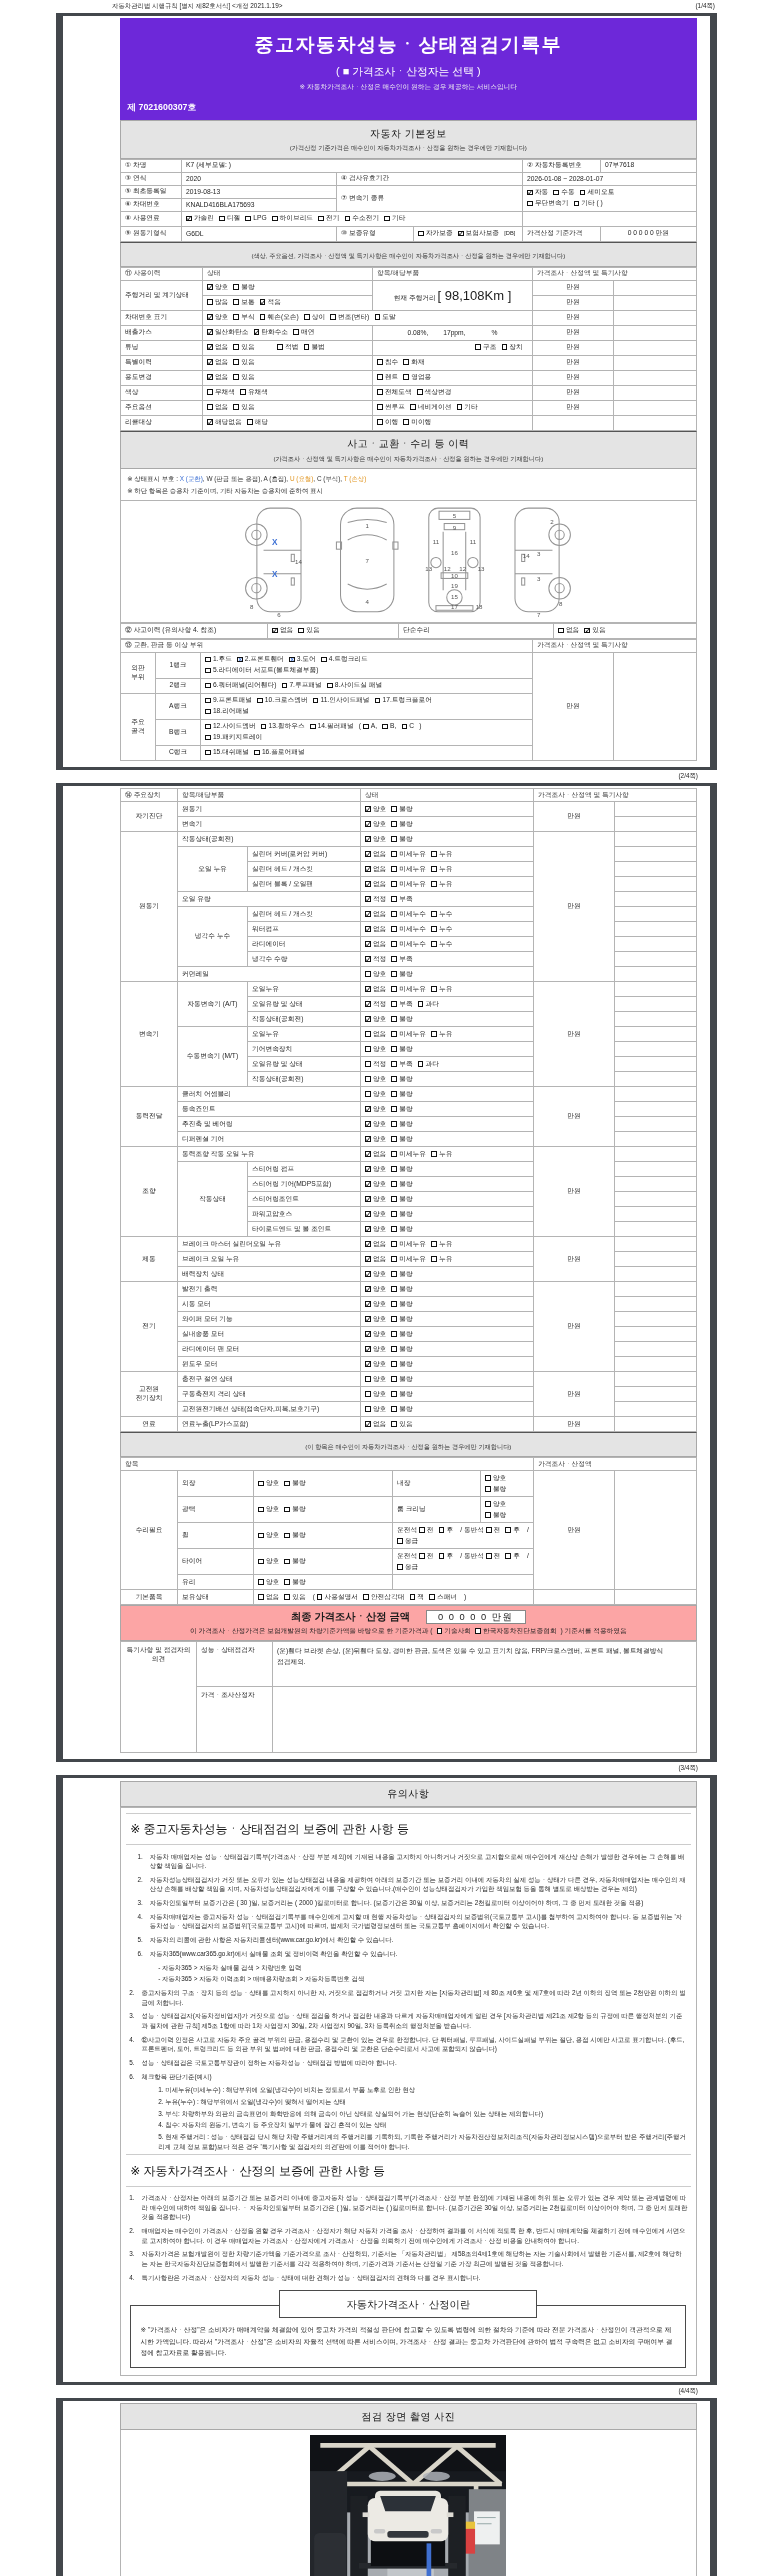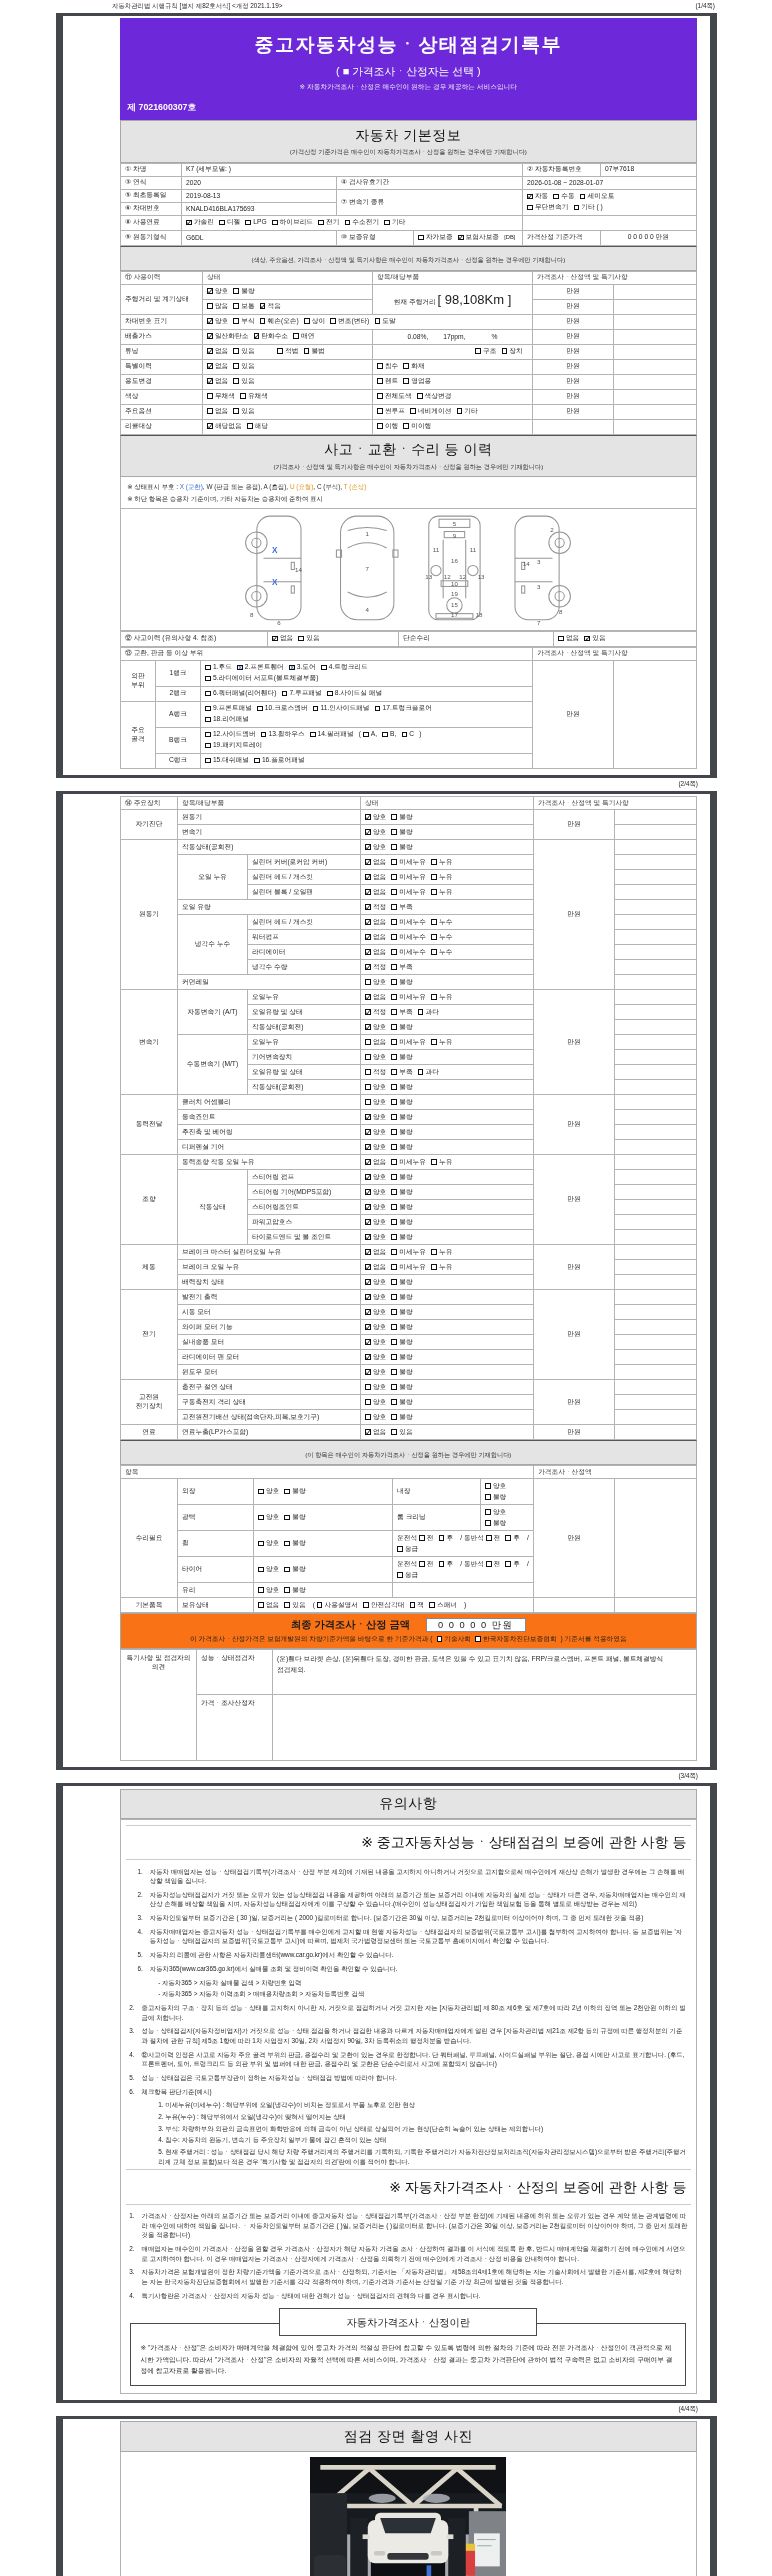--- a/index.html
+++ b/index.html
@@ -12,21 +12,21 @@
   .pageno { text-align:right; font-size:6.4px; color:#222; padding:2.1px 75px 2.1px 0; }
   .page { margin:0 56px; border:3.6px solid #43474c; border-left-width:7.7px; border-right-width:7.7px; background:#fff; padding:2.1px 13.4px 6.2px 57px; }
 
   .title-block { background:#6d28d9; color:#fff; text-align:center; padding:14.4px 5.2px 4.1px; }
   .main-title { font-size:19px; font-weight:bold; letter-spacing:1.5px; }
   .sub-title { font-size:10.8px; margin-top:6.7px; }
   .title-note { font-size:6.7px; margin-top:4.6px; color:#f0f0f0; }
   .doc-no { text-align:left; font-weight:bold; font-size:8.8px; margin:9.3px 0 2.1px 2.1px; }
 
   .sec-head { background:#e4e4e4; border:0.5px solid #a8a8a8; text-align:center; padding:5.7px 0 4.6px; }
-  .sec-title { font-size:14px; letter-spacing:0.5px; color:#111; }
+  .sec-title { font-size:10px; letter-spacing:0.5px; color:#111; }
   .sec-sub { font-size:6.2px; margin-top:3.6px; color:#333; }
 
   .tbl { width:100%; border-collapse:collapse; table-layout:fixed; }
   .tbl td { border:0.5px solid #b4b4b4; padding:1.5px 4.1px; font-size:6.7px; vertical-align:middle; word-break:keep-all; overflow:hidden; }
   .tbl tr.hd td { color:#333; background:#fff; }
   .lb { color:#222; }
   .grp { text-align:center; }
   .price { text-align:center; }
   .ctr { text-align:center; }
   .big { font-size:13px; }
@@ -40,32 +40,32 @@
   .cb.xk::after { content:"x"; position:absolute; left:0.5px; top:-2.6px; font-size:6.2px; font-weight:bold; color:#3b6fd4; }
   .cbl { margin-left:2.1px; font-size:6.7px; }
   .gap { display:inline-block; width:17.5px; }
   .mixtext { font-size:6.7px; }
 
   .legend { border:0.5px solid #b4b4b4; border-top:none; padding:3.6px 6.2px; font-size:6.4px; line-height:1.8; }
   .legend .code:not(:last-child)::after { content:", "; color:#333; }
   .diagram-box { border:0.5px solid #b4b4b4; border-top:none; padding:2.1px 0; }
   svg.cars { display:block; margin:0 auto; }
 
-  .final { background:#f97316; border:0.5px solid #a8a8a8; text-align:center; padding:3.6px 0 4.1px; }
+  .final { background:#fca5a5; border:0.5px solid #a8a8a8; text-align:center; padding:3.6px 0 4.1px; }
   .final-label { font-size:10.3px; font-weight:bold; margin-right:13.4px; }
   .final-amount { font-size:9.3px; border:0.5px solid #888; background:#fff; padding:1px 11.3px; letter-spacing:1.5px; }
   .final-note { font-size:6.2px; margin-top:3.1px; }
   .final-note .opt { margin:0 2.1px; }
 
   .op-row1 td { height:45px; vertical-align:top; padding-top:4.1px; }
   .op-row2 td { height:66px; vertical-align:top; padding-top:4.1px; }
   .op-comment { font-size:6.7px; line-height:1.6; }
 
   .notes { border:0.5px solid #b4b4b4; padding:2.1px 8.2px 7.2px; font-size:6.4px; line-height:1.5; }
-  .note-strip { border-top:0.5px solid #ccc; border-bottom:0.5px solid #ccc; padding:6.2px 4.1px; font-size:14px; margin:3.1px -3.1px 6.2px; color:#111;text-align:right; }
+  .note-strip { border-top:0.5px solid #ccc; border-bottom:0.5px solid #ccc; padding:6.2px 4.1px; font-size:12px; margin:3.1px -3.1px 6.2px; color:#111; }
   .note-item { display:flex; margin:4.1px 0; }
   .inner-list .note-item { padding-left:8.2px; }
   .note-item .no { flex:none; width:12.4px; }
   .note-item .ntx { flex:1; }
   .note-sub { padding-left:29px; margin:2.1px 0; }
   .box-title { position:relative; z-index:1; width:258px; margin:8.2px auto -13.4px; background:#fff; border:1px solid #4a4a4a; text-align:center; font-size:10.3px; padding:5.2px 0; }
   .box-text { border:1px solid #4a4a4a; margin:0 1px; padding:18.5px 9.3px 8.2px; font-size:6.7px; line-height:1.7; }
 
   .photo-wrap { border:0.5px solid #b4b4b4; border-top:none; padding:5.2px 0 4.1px; }
   svg.photo { display:block; margin:0 auto; }

